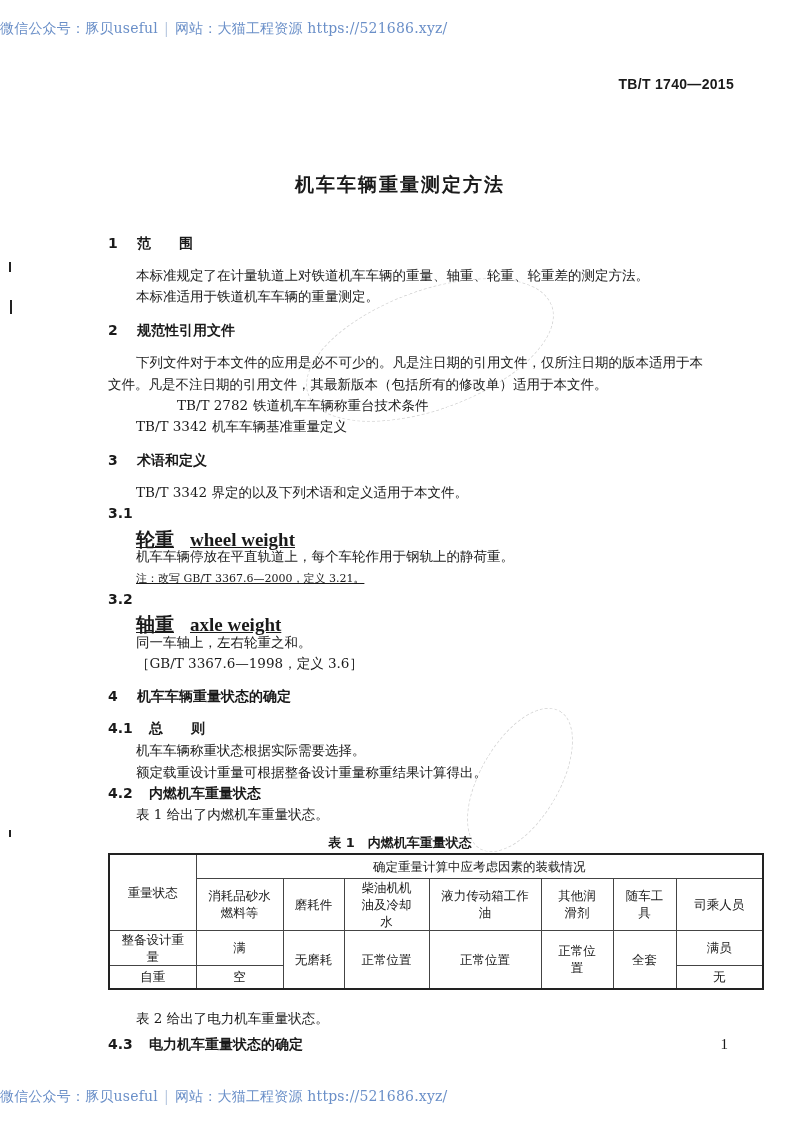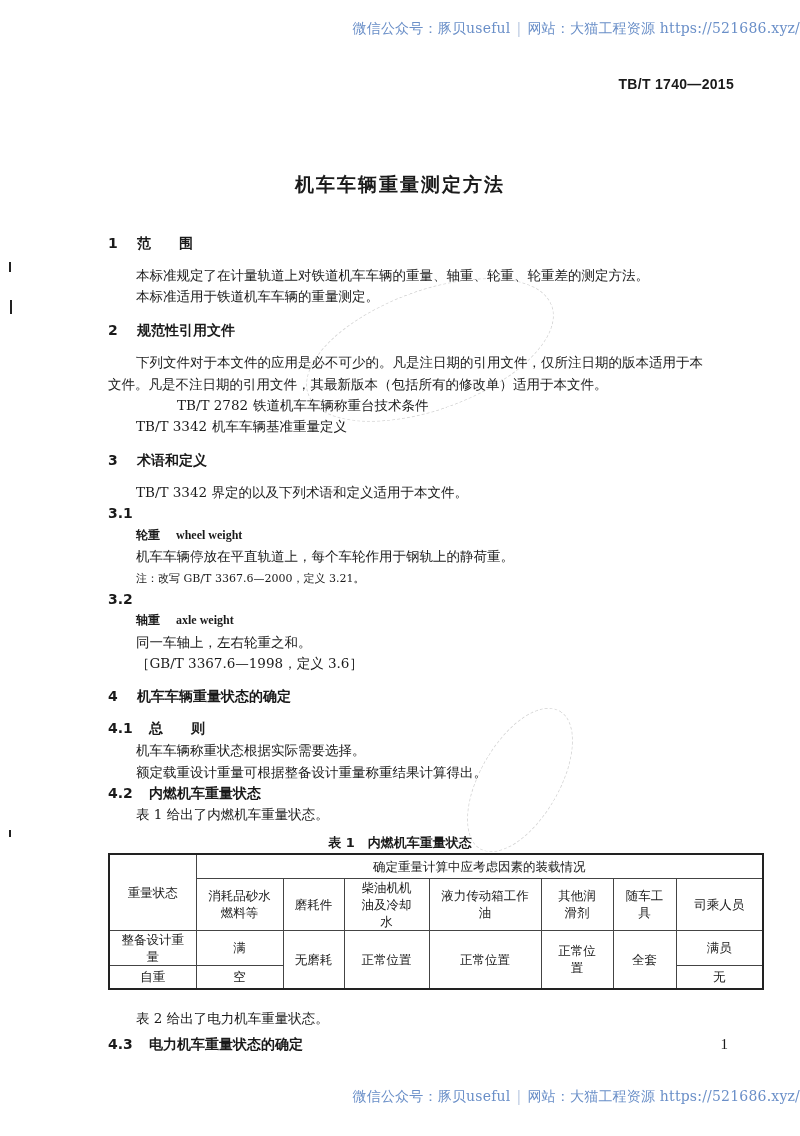--- a/index.html
+++ b/index.html
@@ -1,27 +1,27 @@
 <!DOCTYPE html>
 <html><head>
 <meta charset="utf-8">
 <style>
   * { box-sizing: border-box; margin: 0; padding: 0; }
   html, body { width: 800px; height: 1136px; background: #ffffff; }
   body { position: relative; overflow: hidden; font-family: "DejaVu Serif", "Liberation Serif", serif; color: #1a1a1a; }
   .abs { position: absolute; white-space: nowrap; }
-  .wm { left: 0; width: 800px; text-align: right; color: #6a8fc8; font-size: 14px; font-family: "DejaVu Serif", serif; letter-spacing: 0.2px; }
+  .wm { left: 0; width: 800px; text-align: left; color: #6a8fc8; font-size: 14px; font-family: "DejaVu Serif", serif; letter-spacing: 0.2px; }
   .wm .sep { color: #b8c8e0; margin: 0 6px; }
   .std-no { right: 66px; top: 76px; font-family: "Liberation Sans", sans-serif; font-weight: bold; font-size: 14px; letter-spacing: 0.3px; }
   .title { left: 0; width: 800px; text-align: center; top: 172px; font-family: "DejaVu Sans", sans-serif; font-weight: bold; font-size: 19px; letter-spacing: 2px; }
   .h { font-family: "DejaVu Sans", sans-serif; font-weight: bold; font-size: 14px; }
   .h .num { display: inline-block; min-width: 24px; }
   .p { font-size: 13.5px; }
   .small { font-size: 11px; }
-  .term { font-size: 12px; font-weight: bold; }
+  .term { font-size: 19px; font-weight: bold; text-decoration: underline; }
   .term .en { font-family: "Liberation Serif", serif; margin-left: 16px; }
   .mark { background: #222; width: 2px; }
   .table-caption { left: 0; width: 800px; text-align: center; top: 834px; font-family: "DejaVu Sans", sans-serif; font-weight: bold; font-size: 13px; }
   table.t { position: absolute; left: 108px; top: 853px; width: 654px; border-collapse: collapse; font-size: 12.5px; table-layout: fixed; }
   table.t td { border: 1px solid #444; text-align: center; vertical-align: middle; line-height: 17px; padding: 0 11px; margin-top: 9px; }
   table.t { border: 2px solid #222; }
   .page-num { right: 72px; top: 1036px; font-size: 15px; font-family: "Liberation Serif", serif; }
   .stamp { position: absolute; border: 1px dashed #d8d8d8; border-radius: 50%; }
 </style>
 </head>
@@ -66,21 +66,21 @@
   <span class="num">3</span>
   <span>术语和定义</span>
 </div>
 <div class="abs p" style="left:136px; top:484px;">TB/T 3342 界定的以及下列术语和定义适用于本文件。</div>
 
 <div class="abs h" style="left:108px; top:505px;">3.1</div>
 <div class="abs term" style="left:136px; top:527px;">
   <span>轮重</span><span class="en">wheel weight</span>
 </div>
 <div class="abs p" style="left:136px; top:548px;">机车车辆停放在平直轨道上，每个车轮作用于钢轨上的静荷重。</div>
-<div class="abs small" style="left:136px; top:571px;">注：改写 GB/T 3367.6—2000，定义 3.21。</div>
+<div class="abs small" style="left:136px; top:571px;text-decoration:underline;">注：改写 GB/T 3367.6—2000，定义 3.21。</div>
 
 <div class="abs h" style="left:108px; top:591px;">3.2</div>
 <div class="abs term" style="left:136px; top:612px;">
   <span>轴重</span><span class="en">axle weight</span>
 </div>
 <div class="abs p" style="left:136px; top:634px;">同一车轴上，左右轮重之和。</div>
 <div class="abs p" style="left:136px; top:655px;">［GB/T 3367.6—1998，定义 3.6］</div>
 
 <div class="abs h" style="left:108px; top:688px;">
   <span class="num">4</span>

